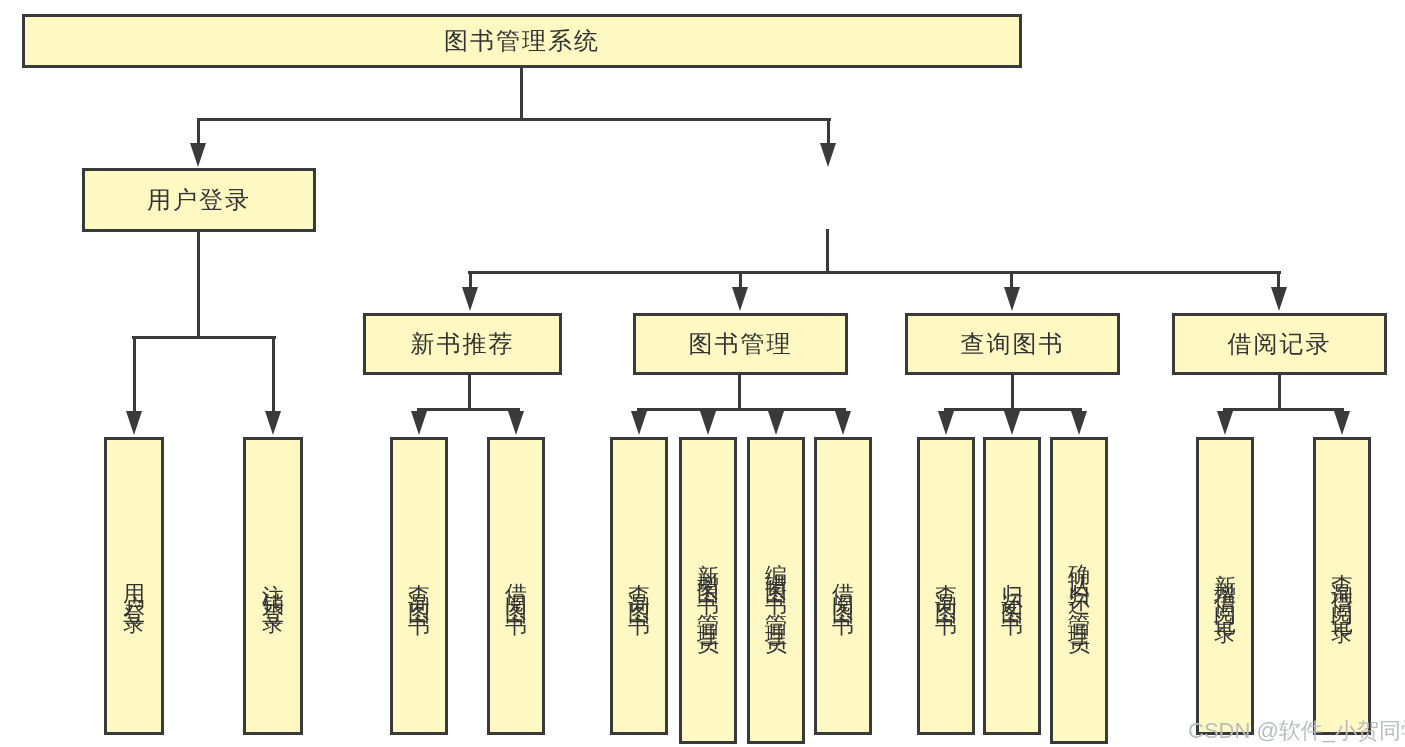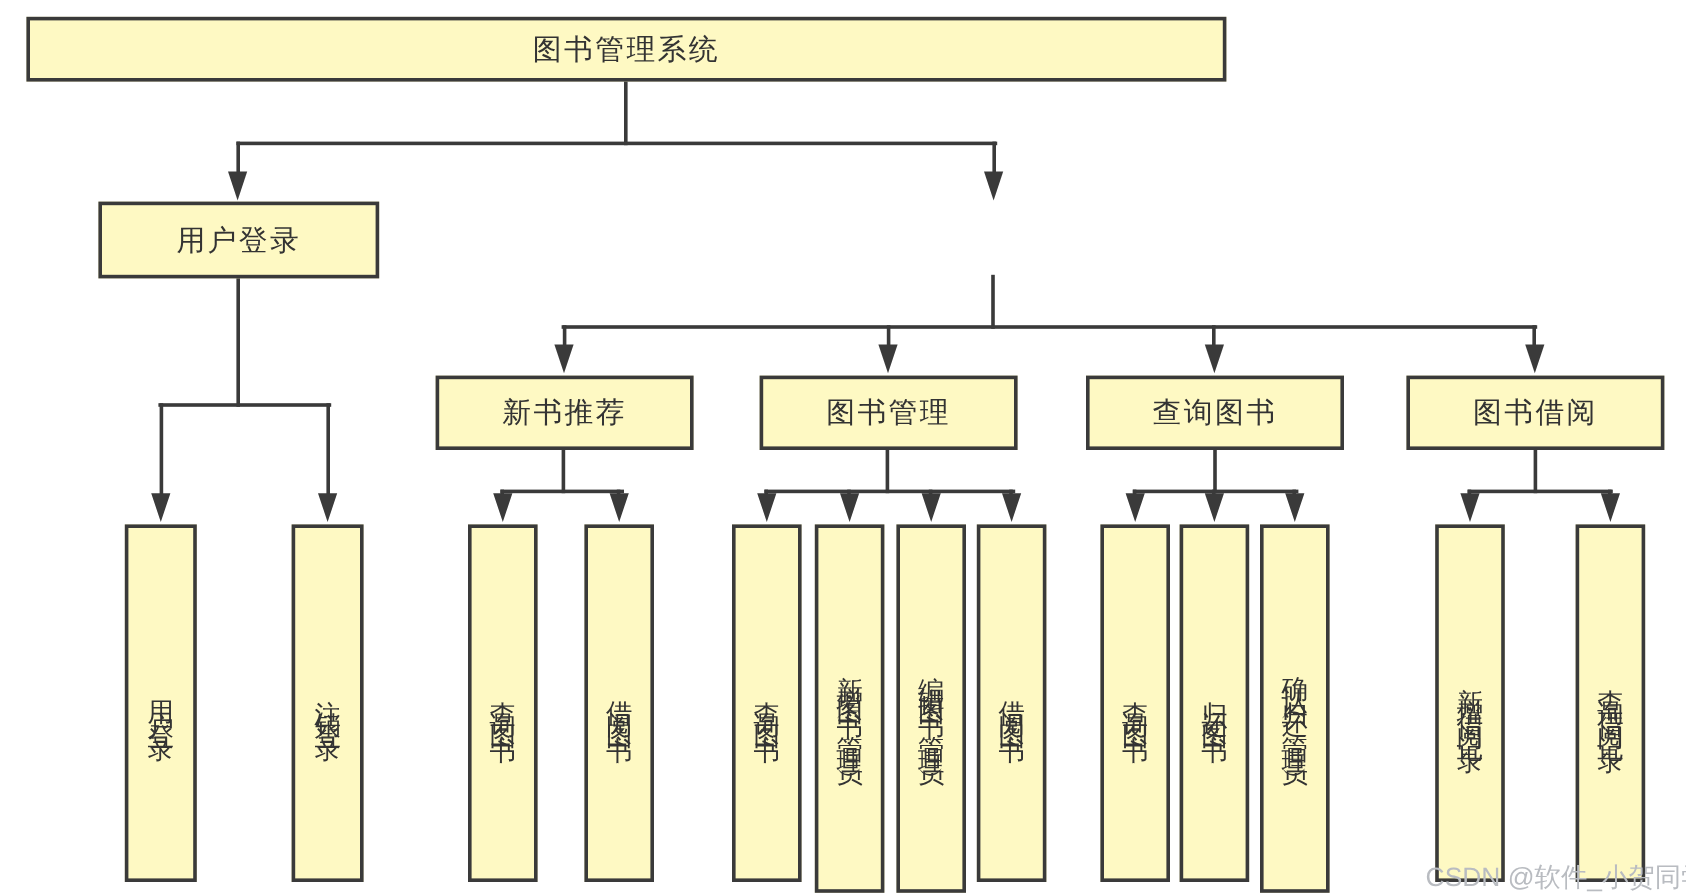--- a/index.html
+++ b/index.html
@@ -92,31 +92,31 @@
   <div class="hline" style="left:468px;top:271px;width:813px"></div>
   <div class="vline" style="left:469px;top:271px;height:20px"></div>
   <div class="arrow" style="left:462px;top:287px"></div>
   <div class="vline" style="left:739px;top:271px;height:20px"></div>
   <div class="arrow" style="left:732px;top:287px"></div>
   <div class="vline" style="left:1010px;top:271px;height:20px"></div>
   <div class="arrow" style="left:1004px;top:287px"></div>
   <div class="vline" style="left:1277px;top:271px;height:20px"></div>
   <div class="arrow" style="left:1271px;top:287px"></div>
 
-  <div class="box" style="left:363px;top:313px;width:215px;height:62px">
+  <div class="box" style="left:363px;top:313px;width:199px;height:62px">
     <span class="hlabel">新书推荐</span>
   </div>
   <div class="box" style="left:633px;top:313px;width:215px;height:62px">
     <span class="hlabel">图书管理</span>
   </div>
   <div class="box" style="left:905px;top:313px;width:215px;height:62px">
     <span class="hlabel">查询图书</span>
   </div>
   <div class="box" style="left:1172px;top:313px;width:215px;height:62px">
-    <span class="hlabel">图书借阅</span>
+    <span class="hlabel">借阅记录</span>
   </div>
 
   <div class="vline" style="left:468px;top:373px;height:38px"></div>
   <div class="hline" style="left:417px;top:408px;width:103px"></div>
   <div class="vline" style="left:417px;top:408px;height:16px"></div>
   <div class="arrow" style="left:411px;top:411px"></div>
   <div class="vline" style="left:514px;top:408px;height:16px"></div>
   <div class="arrow" style="left:508px;top:411px"></div>
 
   <div class="vline" style="left:738px;top:373px;height:38px"></div>

